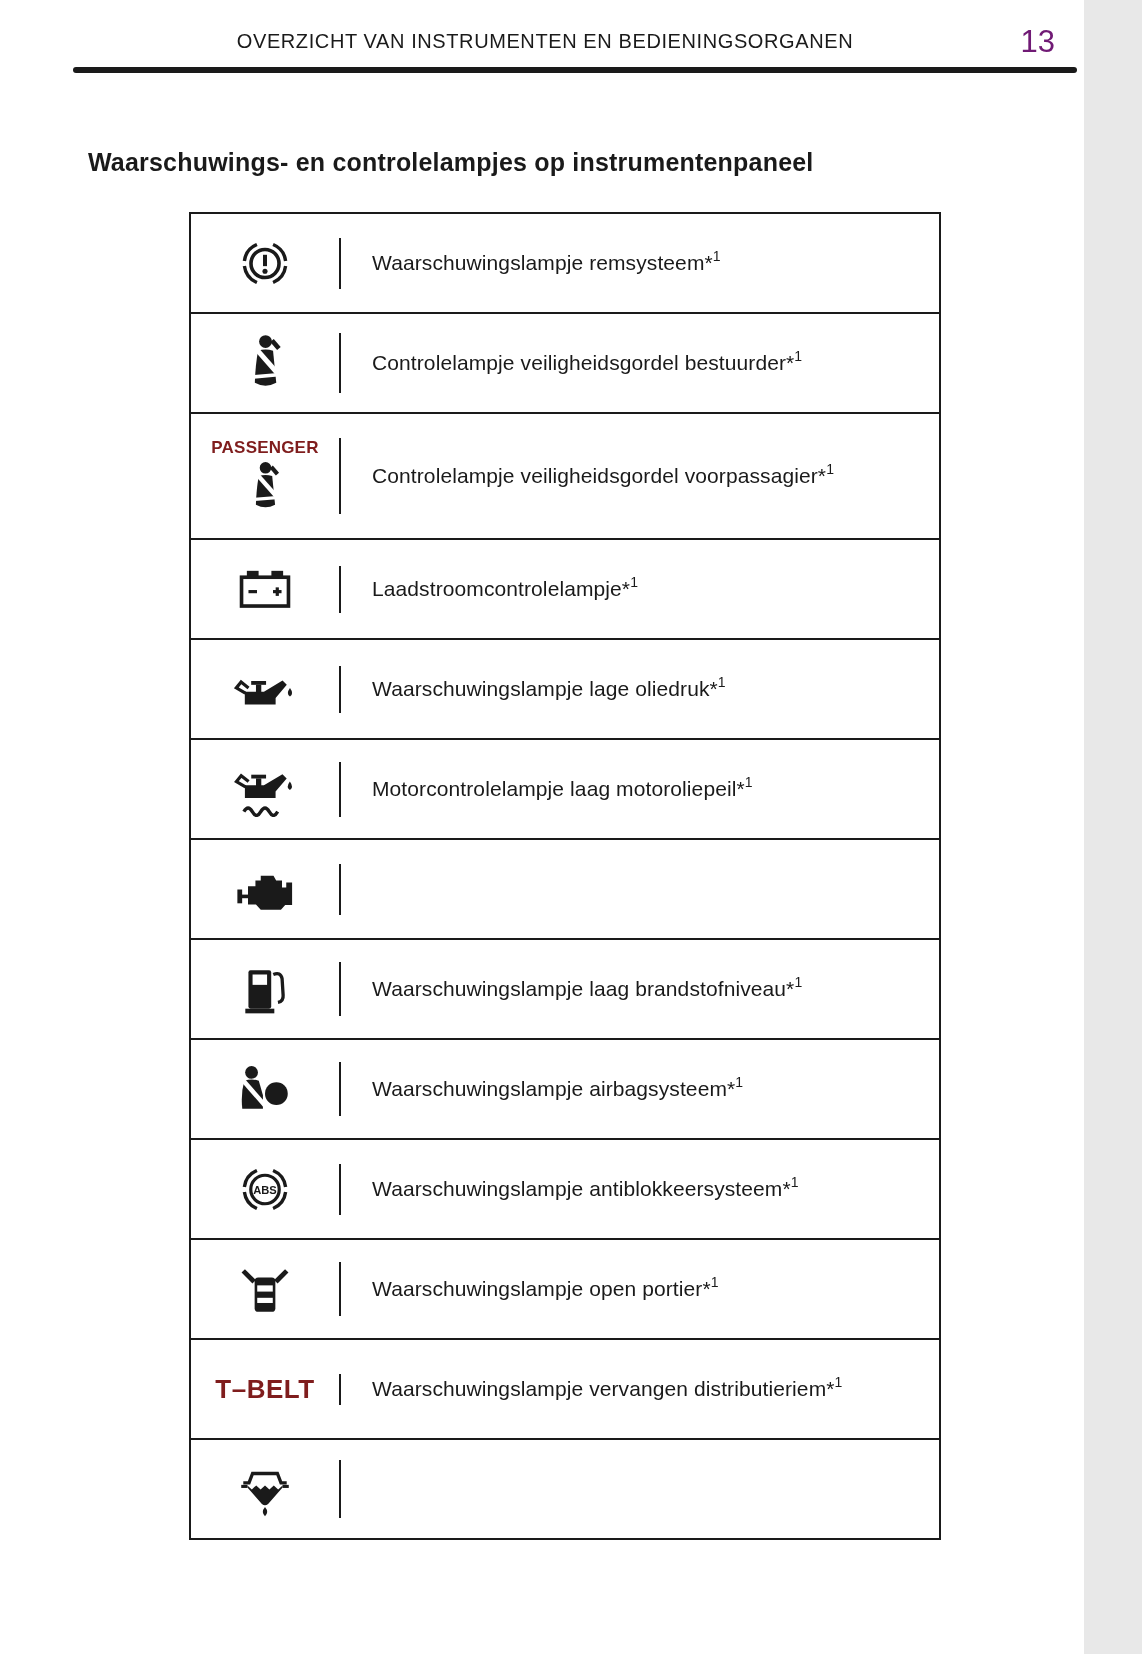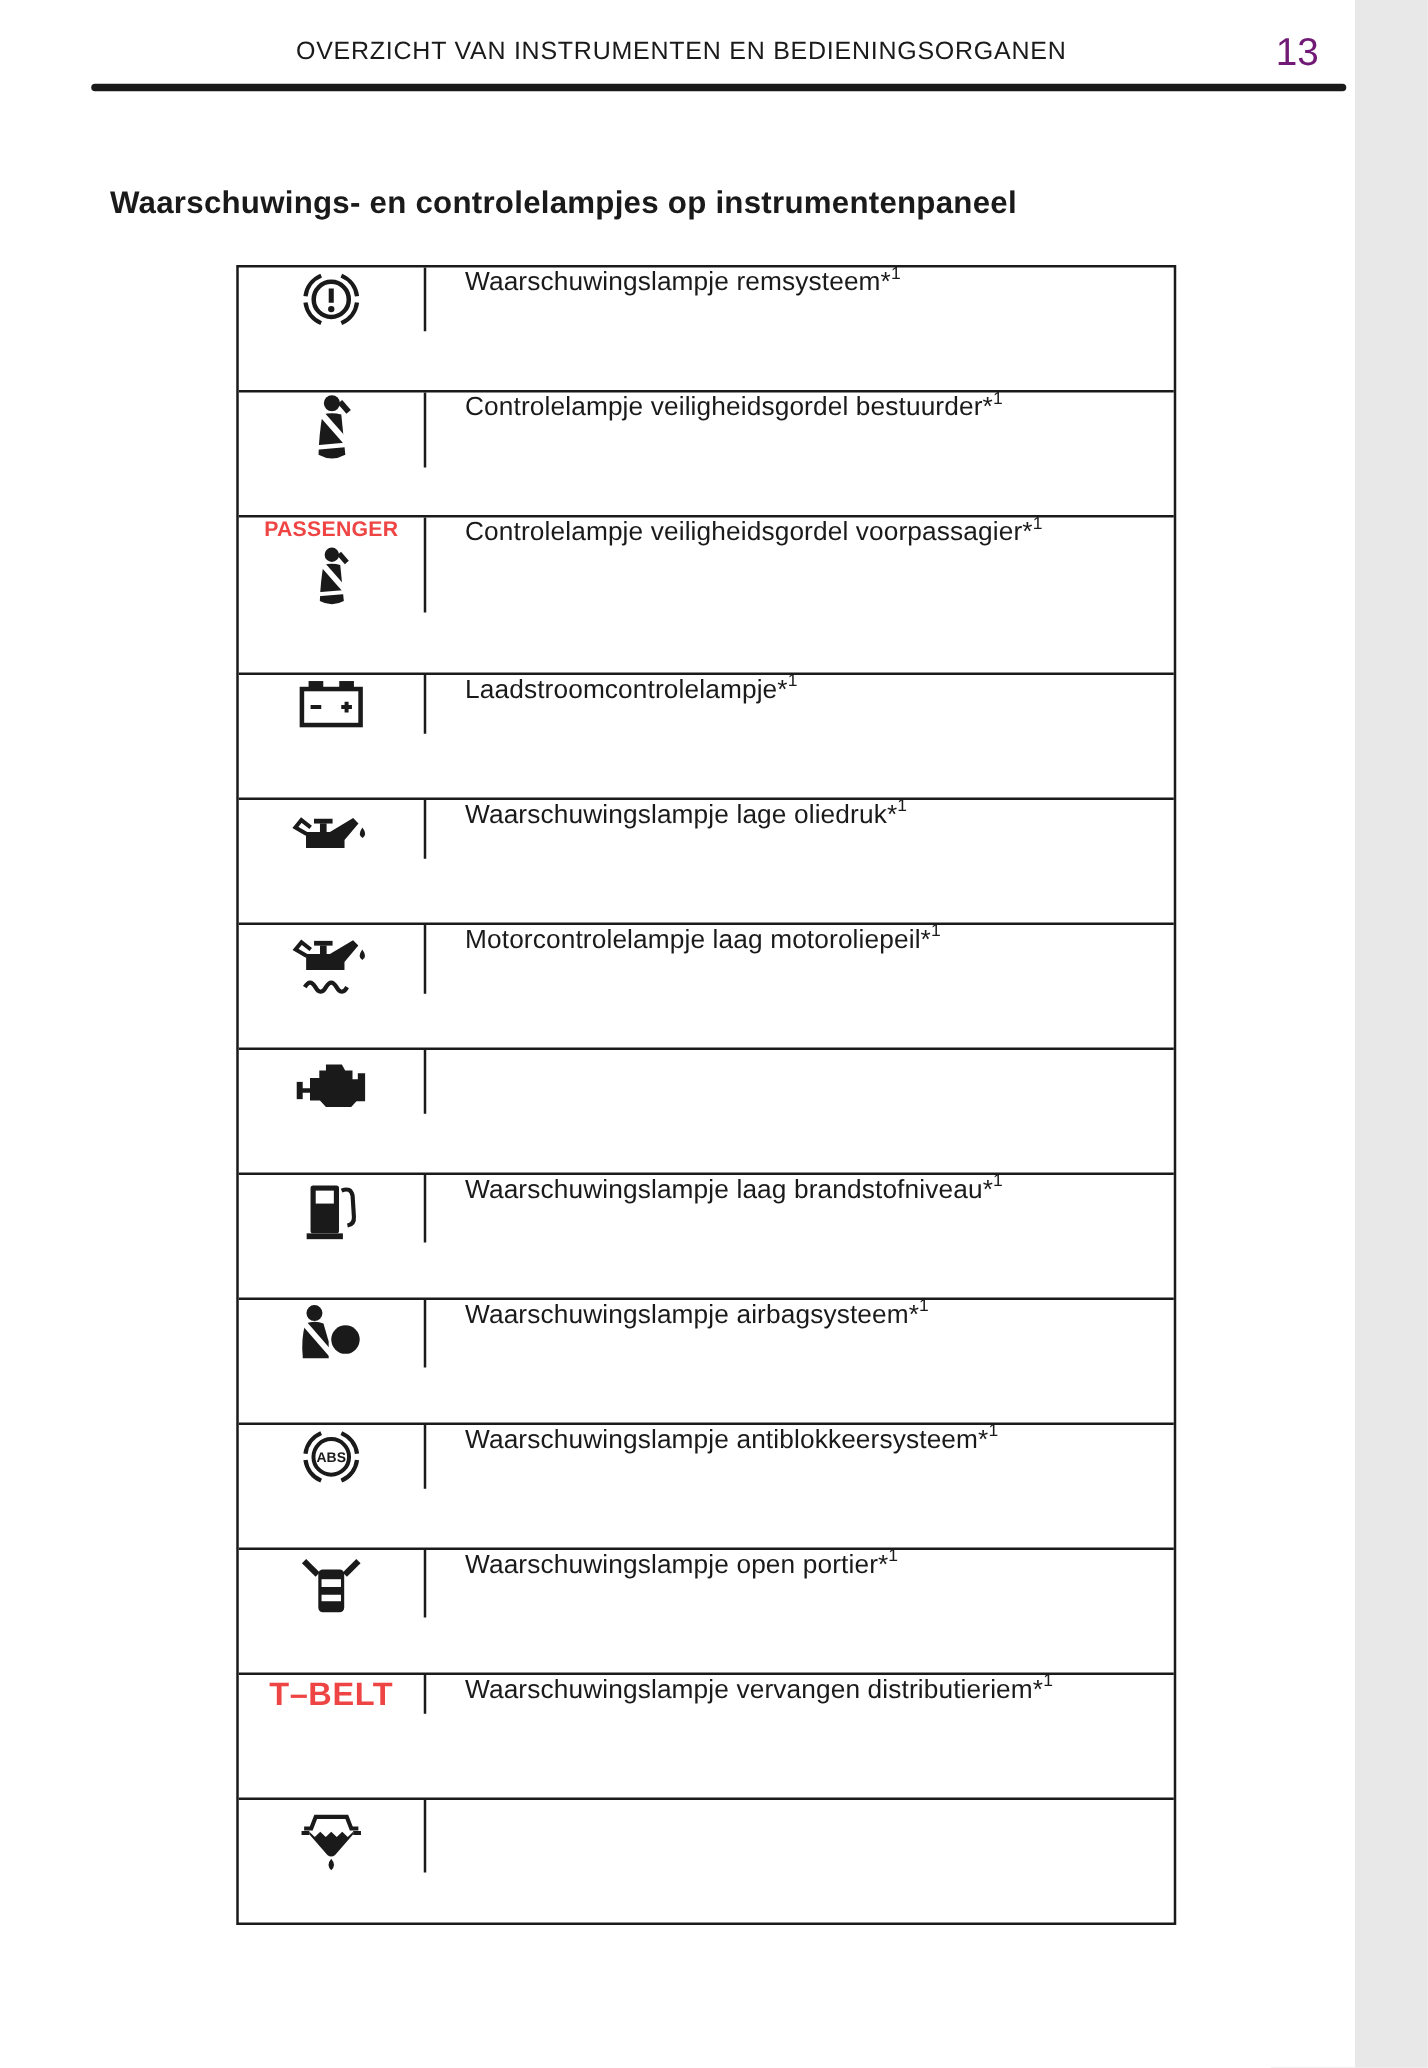--- a/index.html
+++ b/index.html
@@ -27,35 +27,35 @@
   
   .section-title{
     position:absolute;left:88px;top:148px;
     font-size:25px;font-weight:bold;letter-spacing:.2px;
   }
   
   .tbl{
     position:absolute;left:189px;top:212px;width:748px;
     border:2px solid #1a1a1a;
   }
-  .row{display:flex;align-items:flex-start;height:98px;border-top:2px solid #1a1a1a;}
+  .row{display:flex;align-items:center;height:98px;border-top:2px solid #1a1a1a;}
   .row:first-child{border-top:none;}
   .row.tall{height:124px;}
   .icon-cell{
     width:148px;flex:0 0 148px;
     border-right:2px solid #1a1a1a;
     display:flex;flex-direction:column;align-items:center;justify-content:center;
   }
   .label-cell{
     flex:1;display:flex;align-items:center;
     padding-left:31px;padding-right:8px;
     font-size:21px;letter-spacing:.1px;
   }
   .label-cell sup{font-size:14px;position:relative;top:-1px;line-height:0;}
-  .icon-word{font-weight:bold;color:#ef4444;}
+  .icon-word{font-weight:bold;color:#7f1d1d;}
   .icon-word.passenger{font-size:17px;letter-spacing:.2px;margin-bottom:2px;}
   .icon-word.tbelt{font-size:26px;letter-spacing:.5px;}
   
   svg{display:block;}
   .f{fill:#1a1a1a;stroke:none;}
   .s{fill:none;stroke:#1a1a1a;}
   .sl{stroke:#1a1a1a;}
 </style>
 </head>
 <body>

